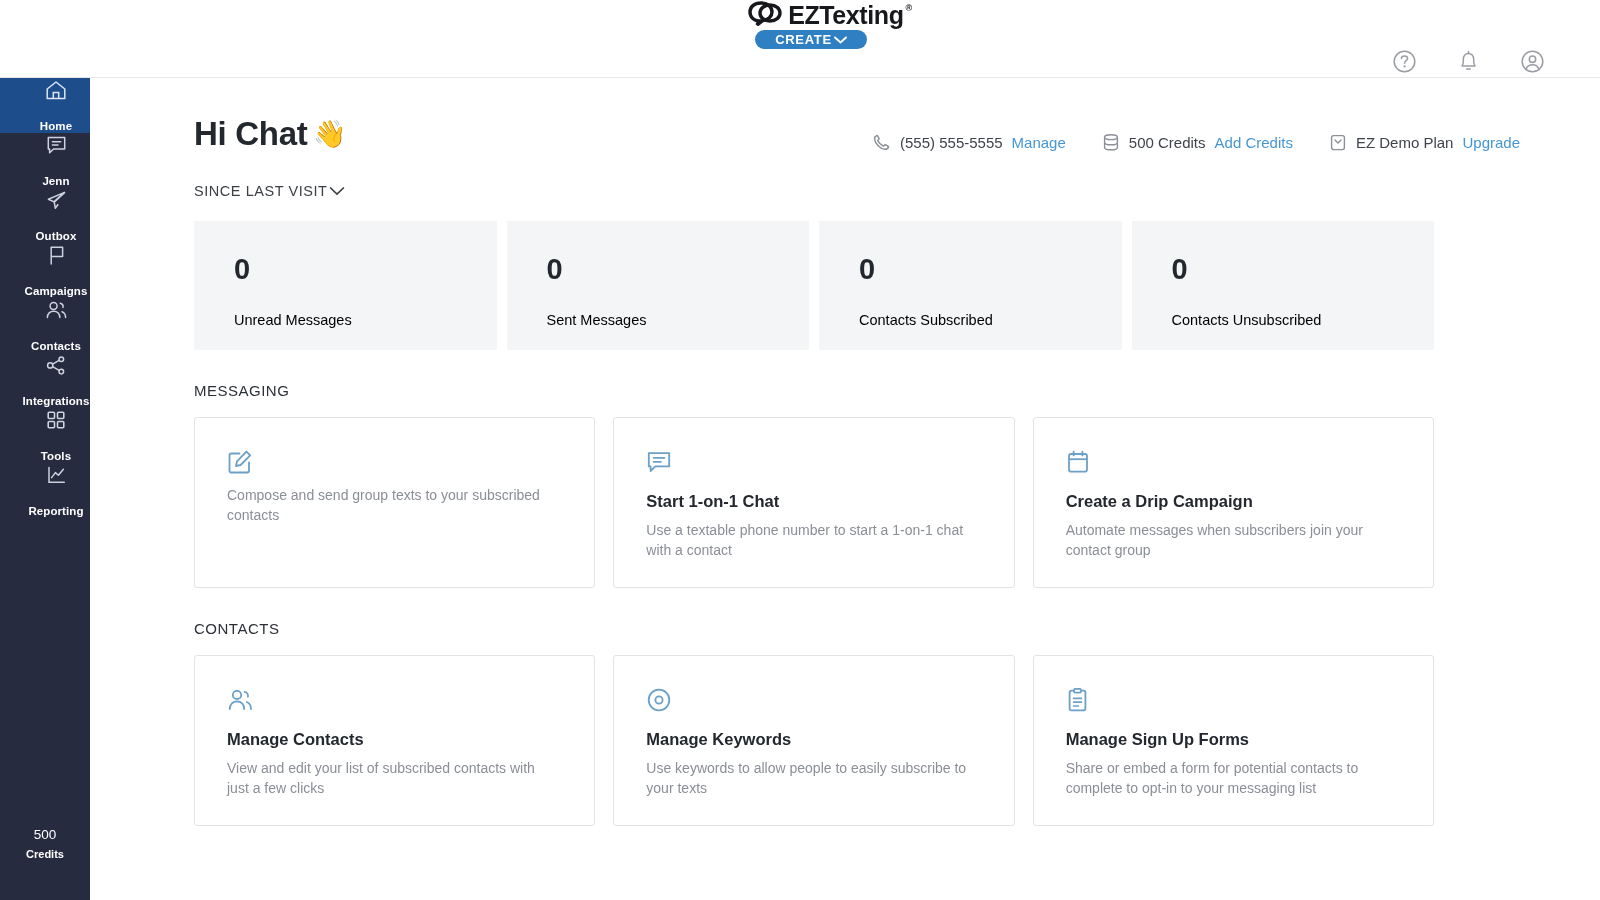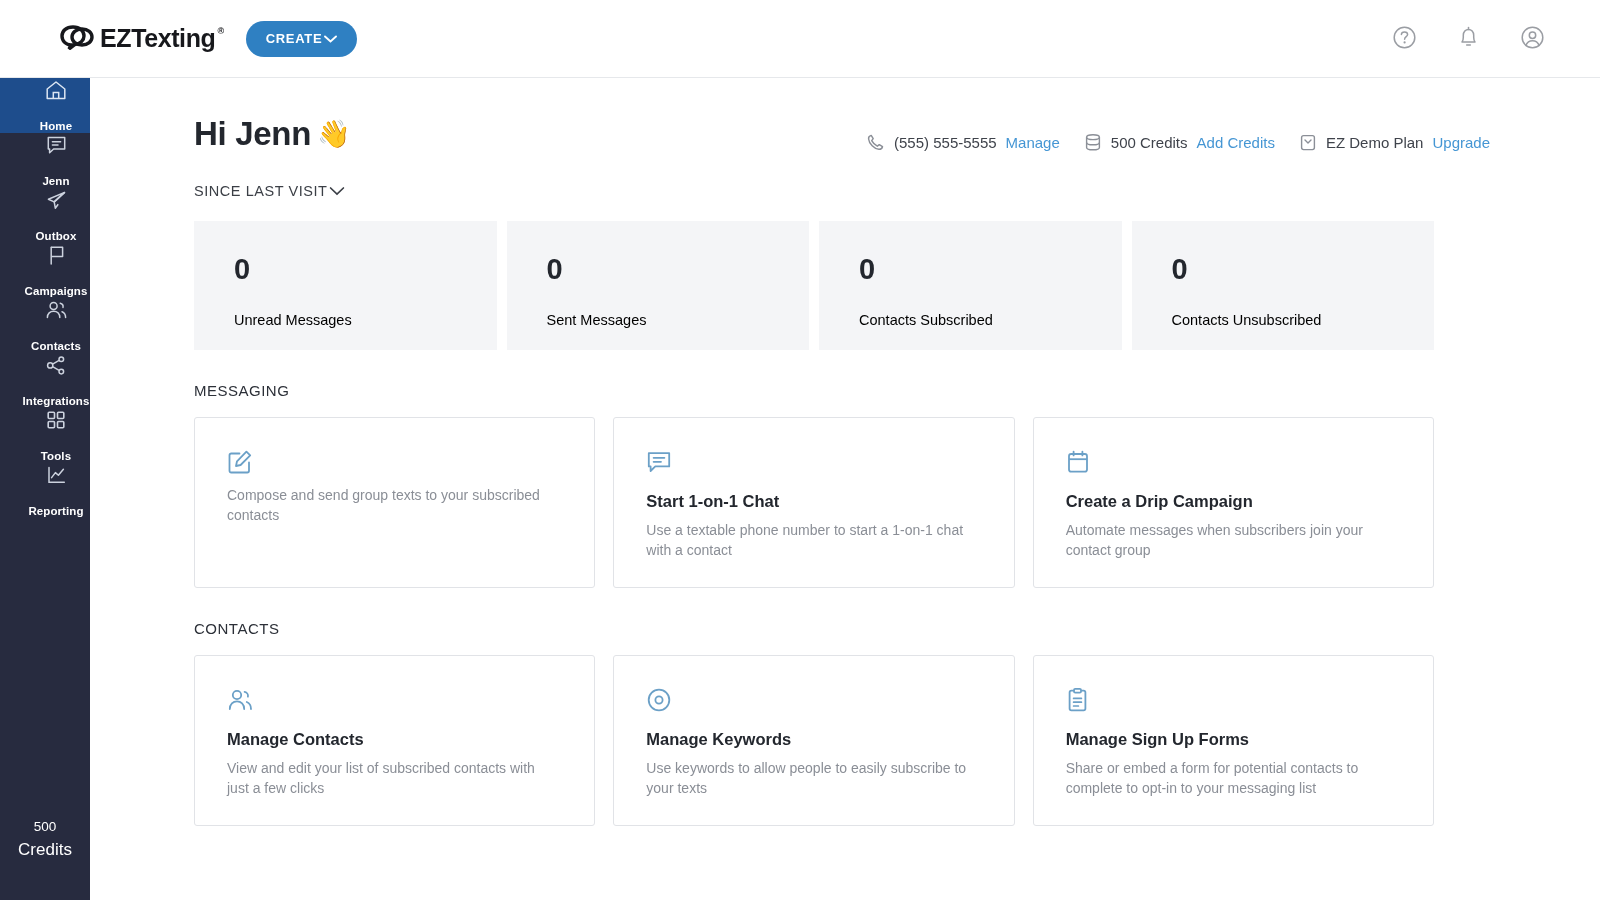--- a/index.html
+++ b/index.html
@@ -9,21 +9,21 @@
     font-family: "Liberation Sans", sans-serif;
     overflow: hidden;
   }
 
   
   .topbar {
     position: absolute; top: 0; left: 0;
     width: 1600px; height: 78px;
     background: #ffffff;
     border-bottom: 1px solid #e6e8eb;
-    display: flex; align-items: center;
+    display: flex; align-items: center; flex-direction: column;
   }
   .brand {
     display: flex; align-items: center;
     margin-left: 60px;
     gap: 6px;
   }
   .brand-mark { display: block; }
   .brand-text {
     font-size: 25px; font-weight: bold; color: #17181c;
     letter-spacing: -0.4px; line-height: 1;
@@ -66,21 +66,21 @@
     color: #ffffff;
   }
   .nav-item.active { background: #1e4d8c; }
   .nav-item .nav-icon { display: flex; align-items: center; justify-content: center; height: 22px; }
   .nav-label { font-size: 11.5px; font-weight: bold; letter-spacing: 0.1px; }
   .sidebar-footer {
     margin-top: auto; margin-bottom: 40px;
     text-align: center; color: #ffffff;
   }
   .sidebar-footer .fc-num { font-size: 13.5px; margin-bottom: 6px; }
-  .sidebar-footer .fc-lbl { font-size: 17px; }
+  .sidebar-footer .fc-lbl { font-size: 11px; font-weight: bold; }
 
   
   .main {
     position: absolute; top: 78px; left: 90px;
     width: 1510px; height: 822px;
     background: #ffffff;
     padding: 0 0 0 104px;
   }
 
   .page-head {
@@ -88,22 +88,22 @@
     padding-top: 37px;
   }
   .greeting {
     font-size: 33px; font-weight: bold; color: #23272e;
     letter-spacing: -0.3px;
     display: flex; align-items: center; gap: 6px;
   }
   .wave { font-size: 27px; }
 
   .head-info {
-    margin-left: auto; margin-right: 110px;
-    display: flex; align-items: flex-end; gap: 24px;
+    margin-left: auto; margin-right: 80px;
+    display: flex; align-items: flex-end; gap: 36px;
     padding-top: 18px;
   }
   .info-chunk {
     display: flex; align-items: center; gap: 9px;
     font-size: 15px; color: #3f434b;
   }
   .info-chunk .ilink { color: #4596d4; cursor: pointer; }
   .info-chunk .iicon { color: #8b8f97; display: flex; align-items: center; }
 
   .since {
@@ -302,21 +302,21 @@
   <div class="sidebar-footer">
     <div class="fc-num">500</div>
     <div class="fc-lbl">Credits</div>
   </div>
 </div>
 
 <div class="main">
 
   <div class="page-head">
     <div class="greeting">
-      <span>Hi Jenn</span>
+      <span>Hi Chat</span>
       <span class="wave">👋</span>
     </div>
 
     <div class="head-info">
 
       <div class="info-chunk">
         <span class="iicon">
           <svg width="19" height="19" viewBox="0 0 19 19">
             <path d="M5.2 2.4 C3.8 2.8 2.4 4.3 2.6 6 C3 10.6 8.3 15.9 12.9 16.3 C14.6 16.5 16.1 15.1 16.5 13.7 L13.3 11.7 L11.3 13.2 C9.5 12.2 6.7 9.4 5.7 7.6 L7.2 5.6 Z" fill="none" stroke="#8b8f97" stroke-width="1.45" stroke-linejoin="round"></path>
           </svg>

